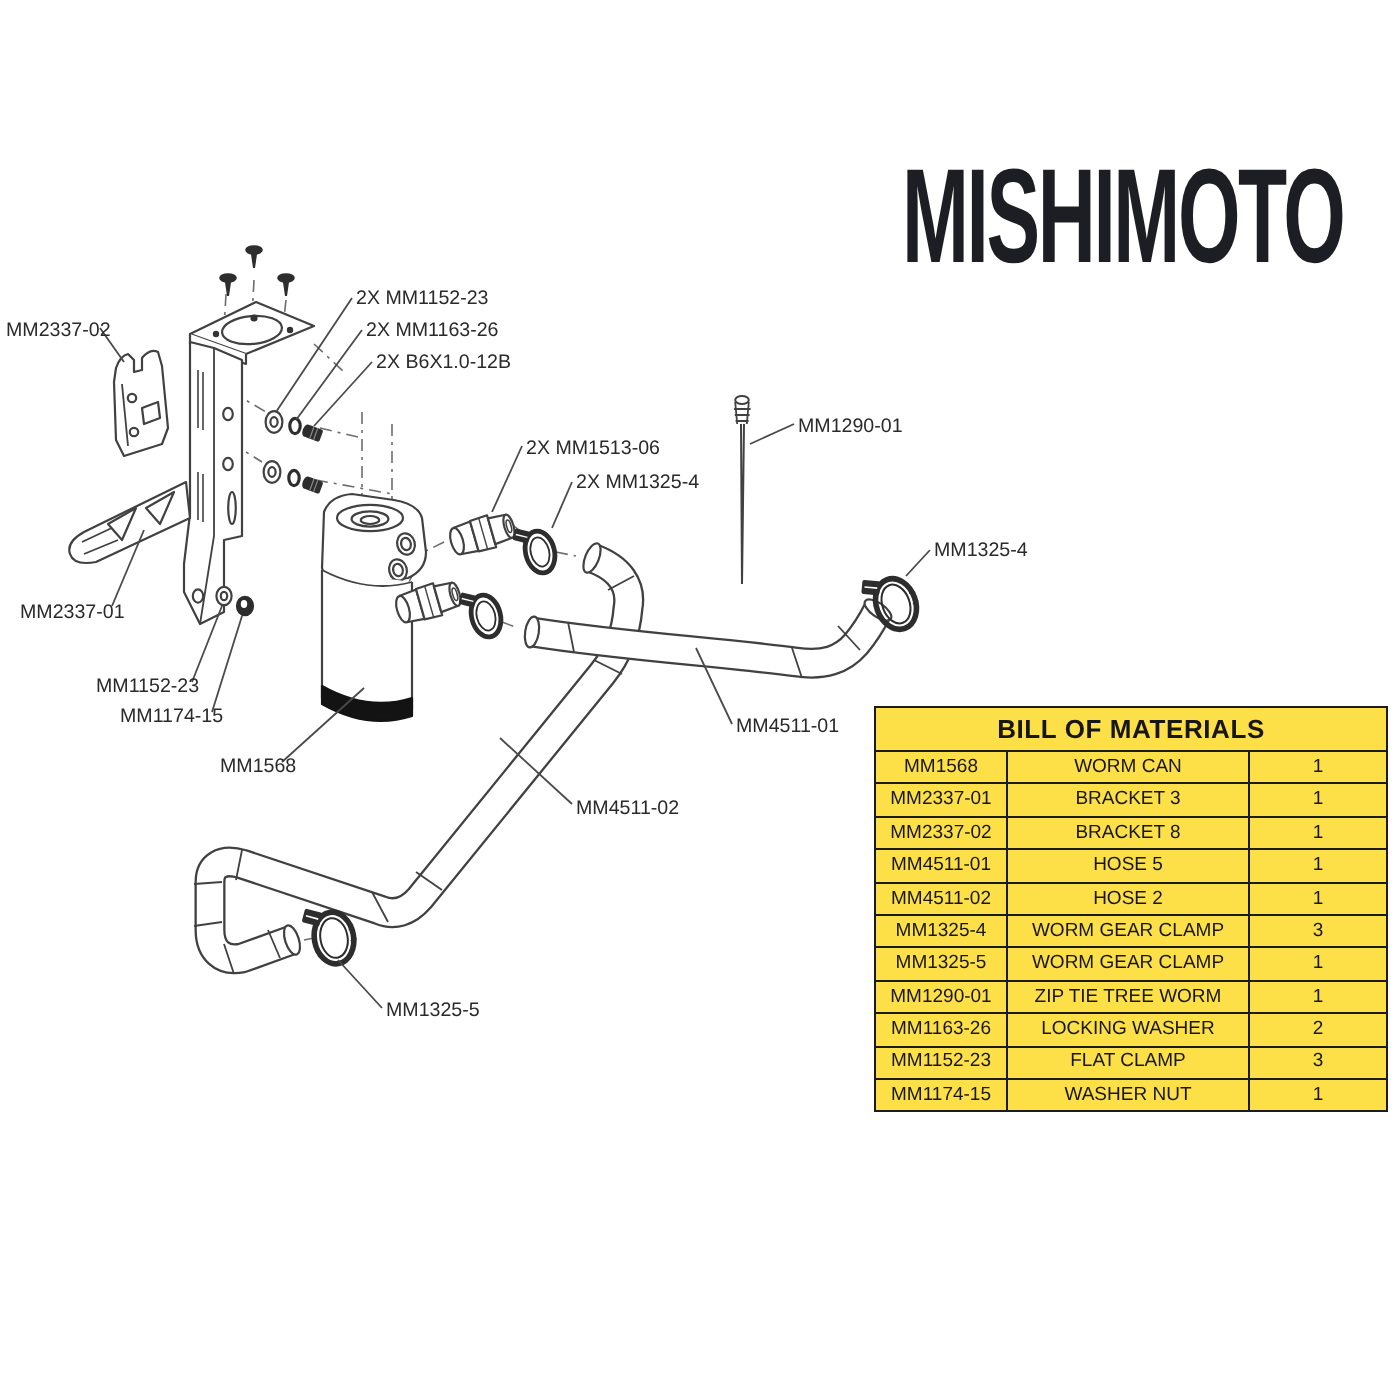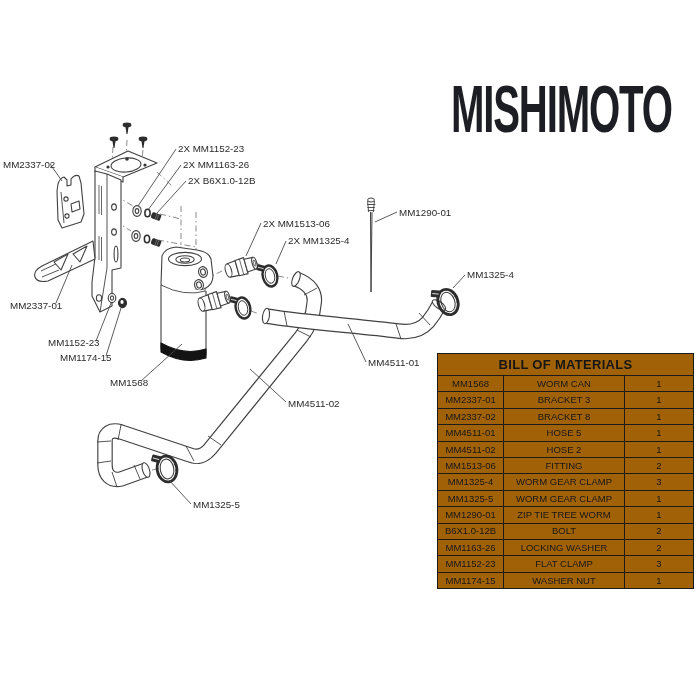--- a/index.html
+++ b/index.html
@@ -10,21 +10,21 @@
   }
   svg.diagram { position:absolute; left:0; top:0; }
   .lbl { font-family:"Liberation Sans", sans-serif; font-size:9.8px; fill:#2a2a2a; }
   .logo {
     position:absolute; left:451px; top:84px; height:51px;
     font-size:67px; font-weight:bold; letter-spacing:-2px; line-height:50px;
     color:#1d1d24; white-space:nowrap; transform:scaleX(.60); transform-origin:0 0;
   }
   table.bom {
     position:absolute; left:437px; top:353px; width:256px;
-    border-collapse:collapse; table-layout:fixed; background:#a16207; color:#161616;
+    border-collapse:collapse; table-layout:fixed; background:#fde047; color:#161616;
     border:1.5px solid #1b1b1b;
   }
   .bom th, .bom td { border:1px solid #1b1b1b; text-align:center; padding:0; overflow:hidden; }
   .bom .title { font-size:13px; font-weight:bold; height:21px; letter-spacing:.3px; }
   .bom .ch    { font-size:11px; font-weight:bold; height:28px; line-height:1.15; }
   .bom td     { font-size:9.5px; height:15.4px; line-height:1; }
 </style>
 </head>
 <body>
 
@@ -300,45 +300,35 @@
           <td>MM4511-01</td>
           <td>HOSE 5</td>
           <td>1</td>
         </tr>
       <tr>
           <td>MM4511-02</td>
           <td>HOSE 2</td>
           <td>1</td>
         </tr>
       <tr>
-          <td>MM1513-06</td>
-          <td>FITTING</td>
-          <td>2</td>
-        </tr>
-      <tr>
           <td>MM1325-4</td>
           <td>WORM GEAR CLAMP</td>
           <td>3</td>
         </tr>
       <tr>
           <td>MM1325-5</td>
           <td>WORM GEAR CLAMP</td>
           <td>1</td>
         </tr>
       <tr>
           <td>MM1290-01</td>
           <td>ZIP TIE TREE WORM</td>
           <td>1</td>
         </tr>
       <tr>
-          <td>B6X1.0-12B</td>
-          <td>BOLT</td>
-          <td>2</td>
-        </tr>
-      <tr>
           <td>MM1163-26</td>
           <td>LOCKING WASHER</td>
           <td>2</td>
         </tr>
       <tr>
           <td>MM1152-23</td>
           <td>FLAT CLAMP</td>
           <td>3</td>
         </tr>
       <tr>

